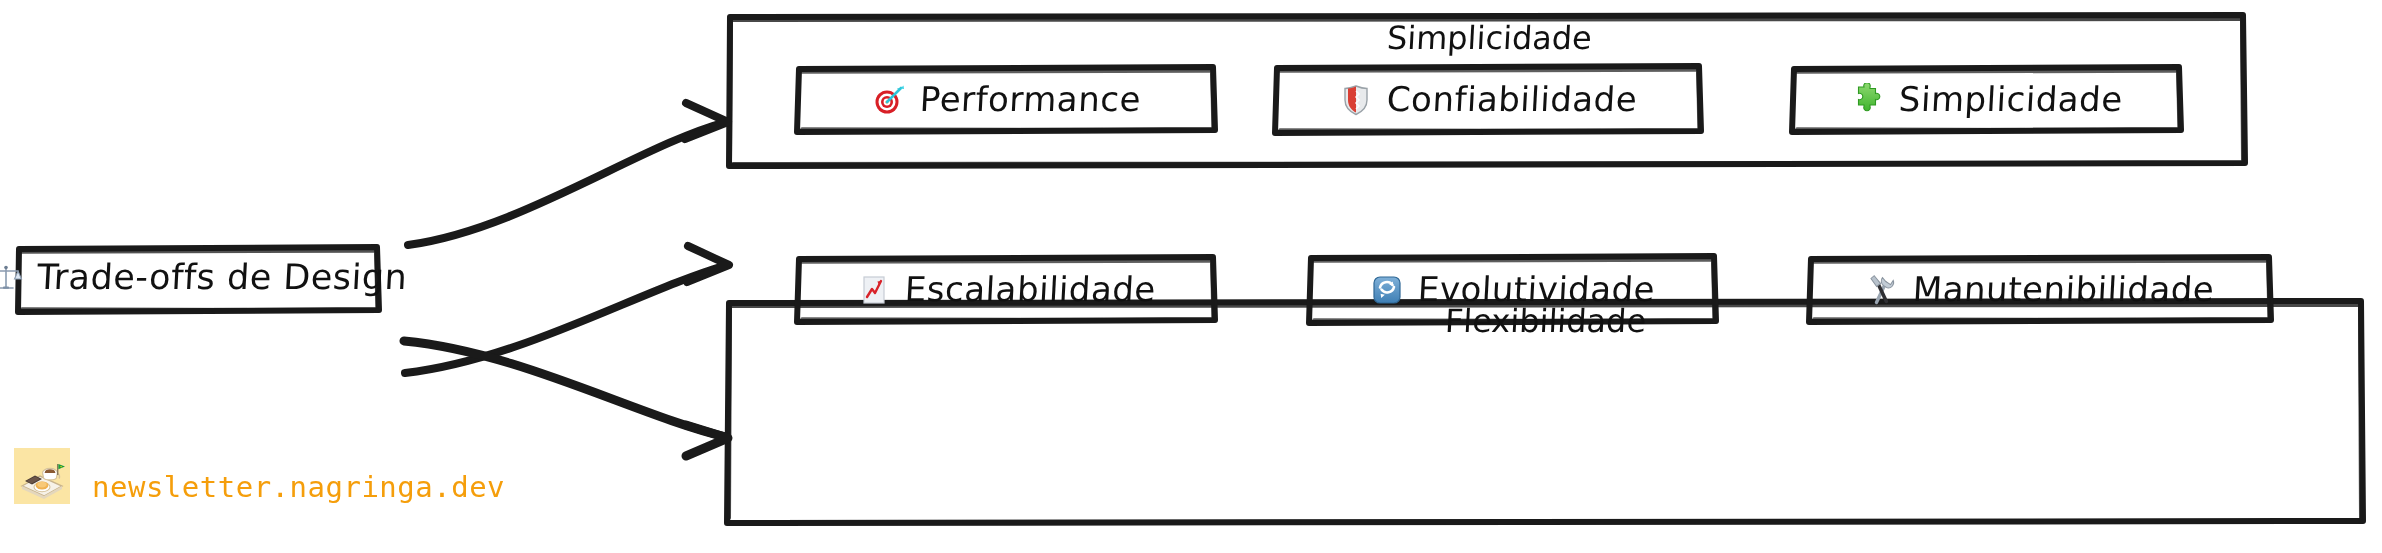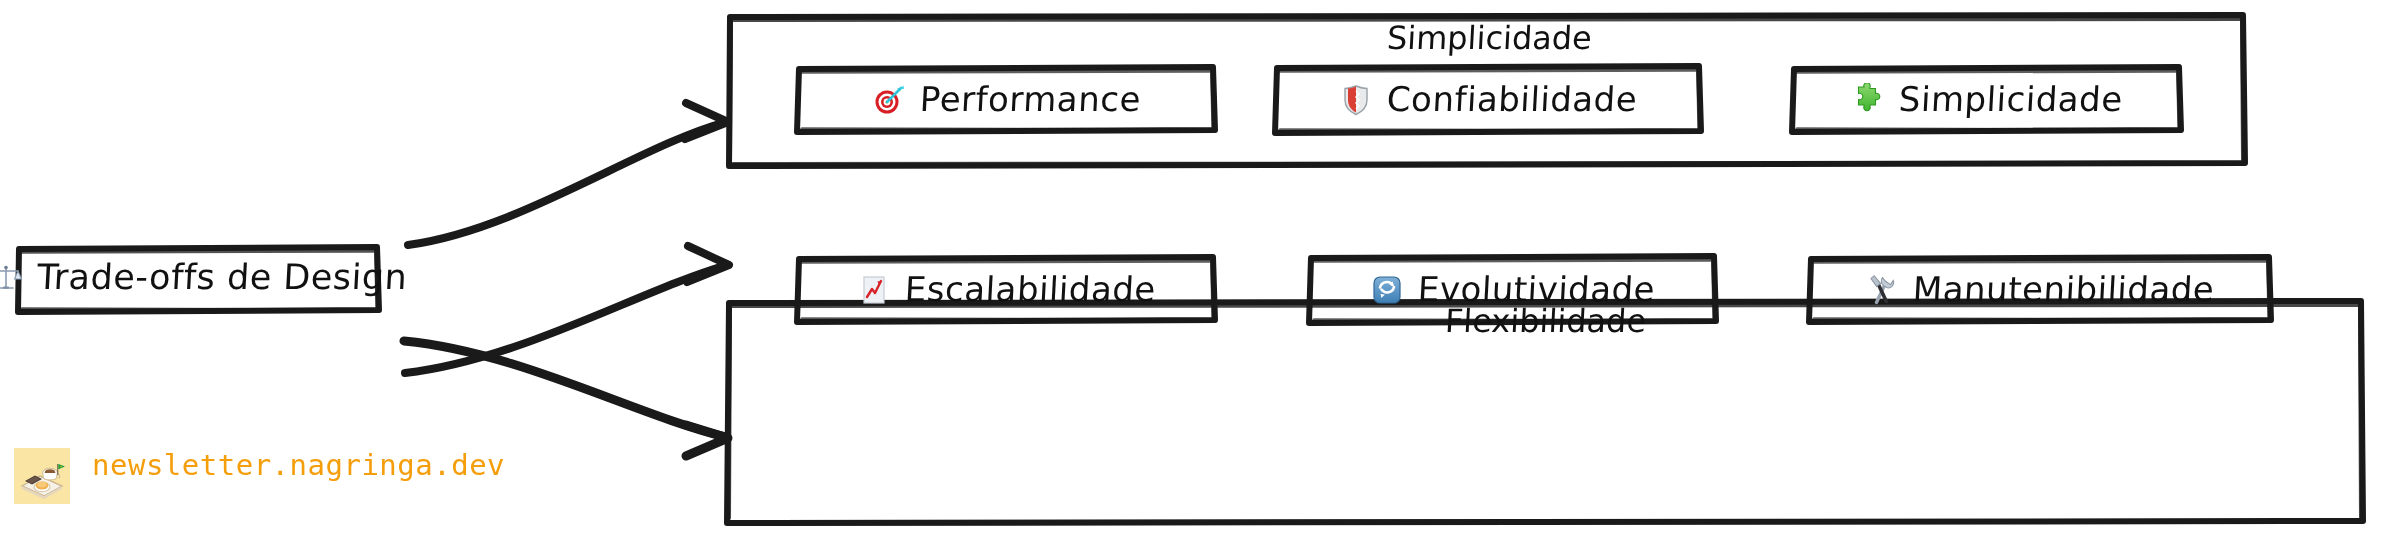--- a/index.html
+++ b/index.html
@@ -87,21 +87,21 @@
   
   #title-simplicidade { left: 1289px; top: 22px;  width: 400px; }
   #title-flexibilidade { left: 1346px; top: 305px; width: 400px; }
 
   
   #watermark {
     position: absolute;
     left: 14px;
     top: 448px;
     display: flex;
-    align-items: flex-start;
+    align-items: flex-end;
     gap: 22px;
   }
   #watermark-logo {
     width: 56px;
     height: 56px;
     position: relative;
     background: #fbe5a4;
     overflow: hidden;
     flex: 0 0 auto;
   }

